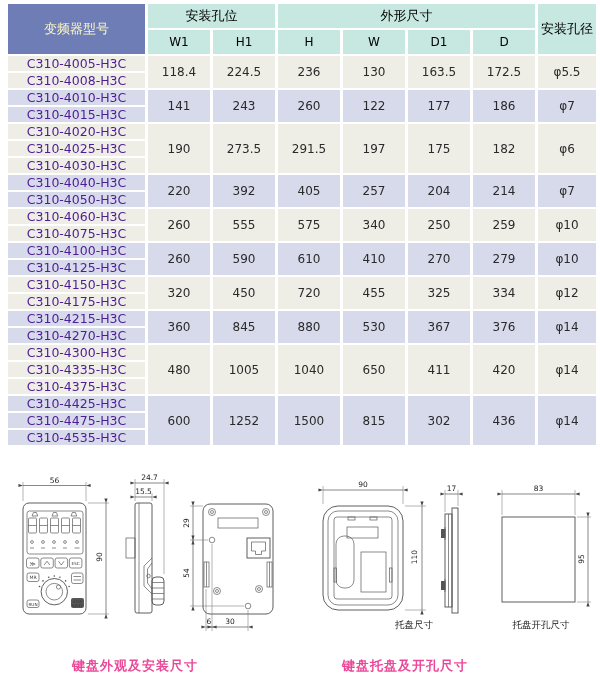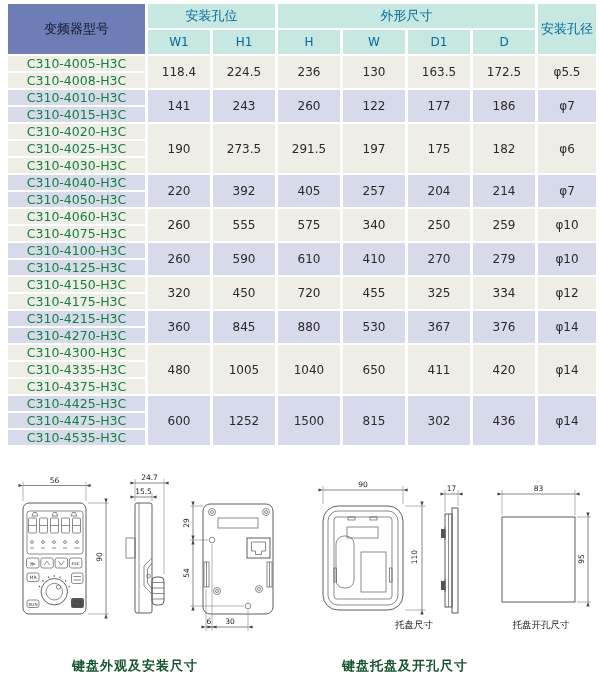--- a/index.html
+++ b/index.html
@@ -7,42 +7,42 @@
         font-family:"DejaVu Sans","Liberation Sans",sans-serif;color:#2b2b2b;}
 
   
   table.spec{position:absolute;left:5px;top:2px;width:592px;
              border-collapse:separate;border-spacing:3px 2px;table-layout:fixed;}
   table.spec col.c-model{width:137px;}
   table.spec col.c-dim{width:62px;}
   table.spec col.c-hole{width:58px;}
   table.spec th,table.spec td{padding:0;text-align:center;vertical-align:middle;
              font-weight:400;white-space:nowrap;overflow:hidden;}
-  th.blue{background:var(--blue,#6e7db6);color:#0f172a;font-size:13px;}
-  th.mint{background:var(--mint,#c7e8e0);color:#0369a1;font-size:13px;height:24px;}
+  th.blue{background:var(--blue,#6e7db6);color:#fef9c3;font-size:13px;}
+  th.mint{background:var(--mint,#c7e8e0);color:#000000;font-size:13px;height:24px;}
   th.sub{font-size:12px;}
-  td.model{font-size:12.5px;height:15px;color:#15803d;}
+  td.model{font-size:12.5px;height:15px;color:#4c1d95;}
   td.val{font-size:12px;color:#2a2a2a;}
   .beige{background:var(--beige,#efeee6);}
   .lav{background:var(--lav,#d7daeb);}
 
   
   svg{position:absolute;}
   #kp-svg{left:8px;top:470px;}
   #tray-svg{left:300px;top:470px;}
   .ln{stroke:#4d4d4d;stroke-width:0.9;fill:none;}
   .thin{stroke:#5a5a5a;stroke-width:0.7;fill:none;}
   .dim{stroke:#555;stroke-width:0.7;fill:none;}
   .ext{stroke:#777;stroke-width:0.55;fill:none;}
   .fillc{fill:#555;stroke:none;}
   text.dt{font-family:"DejaVu Sans",sans-serif;font-size:7.5px;fill:#222;text-anchor:middle;}
   text.lbl{font-family:"DejaVu Sans",sans-serif;font-size:9.5px;fill:#222;text-anchor:middle;}
   text.btn{font-family:"DejaVu Sans",sans-serif;fill:#333;text-anchor:middle;}
 
-  .caption{position:absolute;top:657px;font-size:13px;font-weight:600;color:#14532d;
+  .caption{position:absolute;top:657px;font-size:13px;font-weight:600;color:#ec4899;
            text-align:center;letter-spacing:1px;}
   #cap-left{left:40px;width:190px;}
   #cap-right{left:320px;width:170px;}
 </style>
 </head>
 <body>
 
 <div id="page">
 
   <table class="spec">

